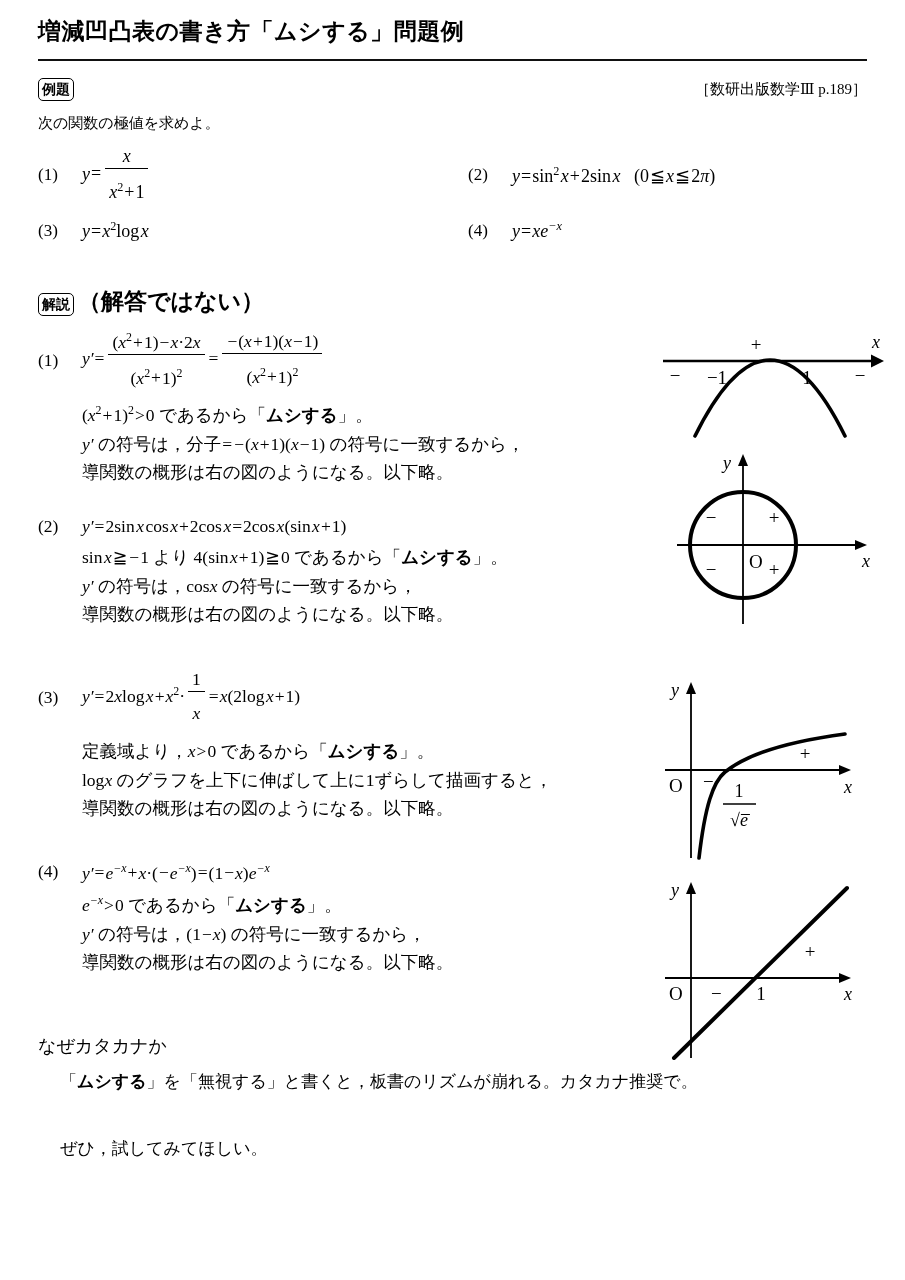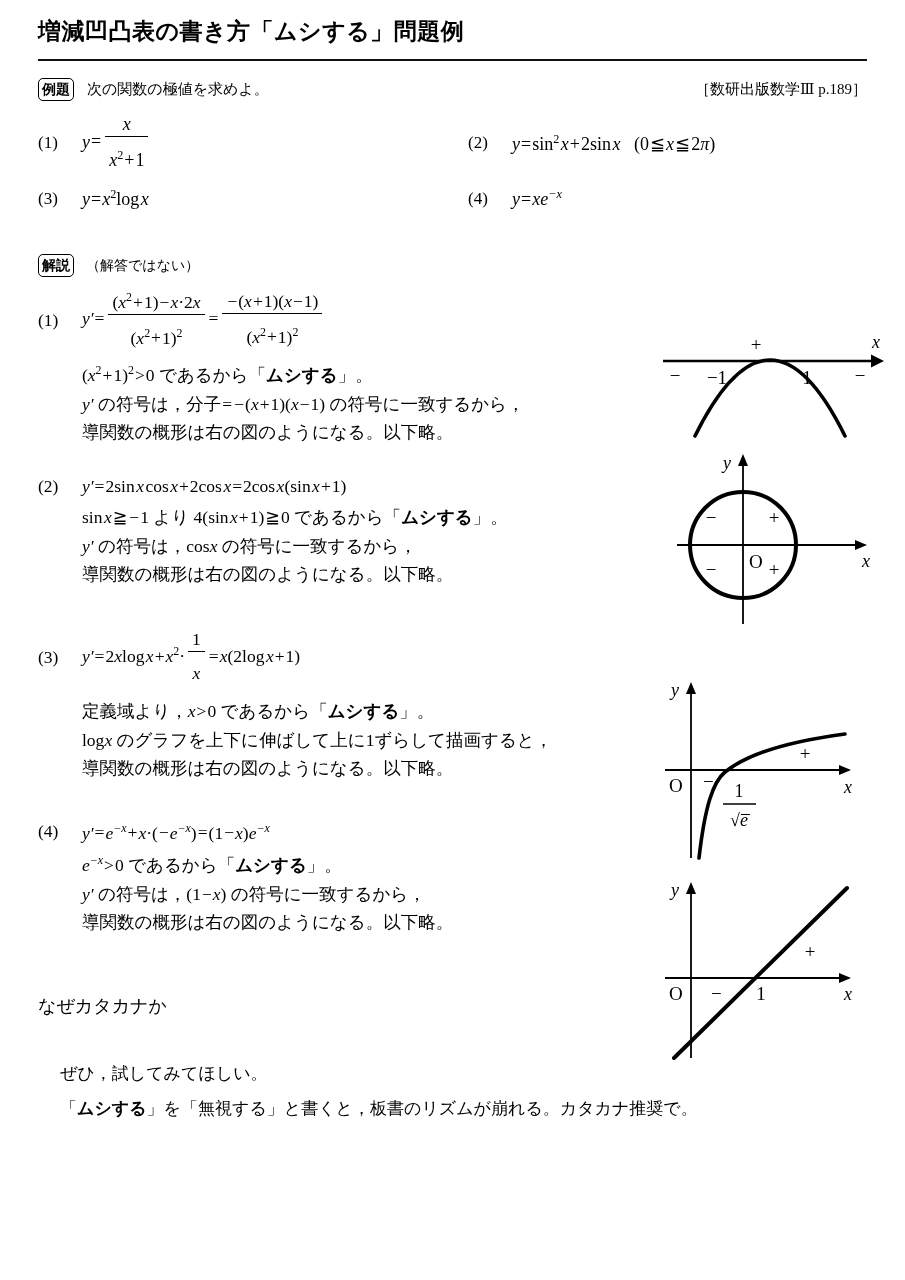--- a/index.html
+++ b/index.html
@@ -63,36 +63,36 @@
   .frac > .den { display: block; border-top: 1.3px solid #000; padding: 11px 4px 0 4px; }
 
   
   .prompt-line {
     margin-top: 17px;
     display: flex;
     align-items: baseline;
     justify-content: space-between;
     font-size: 17px;
   }
-  .prompt-left { display: flex; align-items: baseline; gap: 13px; }
+  .prompt-left { display: flex; align-items: baseline; gap: 13px; flex-direction: column; }
 
   
   .prob-grid {
     margin-top: 14px;
     display: grid;
     grid-template-columns: 430px 1fr;
     row-gap: 10px;
     font-size: 18px;
   }
   .prob { display: flex; align-items: center; min-height: 34px; }
   .prob-no { width: 44px; flex: none; font-size: 17px; }
 
   
-  .kaisetsu-head { margin-top: 38px; font-size: 18px; display: flex; align-items: baseline; gap: 12px; }
-  .kaisetsu-head .htxt { font-family: "DejaVu Sans", "Liberation Sans", sans-serif; font-weight: normal; font-size: 14px; }
+  .kaisetsu-head { margin-top: 38px; font-size: 18px; display: flex; align-items: baseline; gap: 4px; }
+  .kaisetsu-head .htxt { font-family: "DejaVu Sans", "Liberation Sans", sans-serif; font-weight: bold; font-size: 23px; }
 
   .sec { position: relative; font-size: 17.5px; }
   .sec .lead { display: flex; align-items: center; }
   .sec .lead .no { width: 44px; flex: none; }
   .sec .line { padding-left: 44px; line-height: 1.62; }
 
   
   .fig { position: absolute; }
   svg text { font-family: "Liberation Serif", "DejaVu Serif", serif; }
 
@@ -216,24 +216,24 @@
     <div class="line" style="margin-top:8px;">
       <span class="mi">e</span><sup class="ex">−x</sup><span class="op">&gt;</span><span class="mn">0</span> であるから「<span class="gothic">ムシする</span>」。
     </div>
     <div class="line">
       <span class="mi">y′</span> の符号は，<span class="mn">(1</span><span class="op">−</span><span class="mi">x</span><span class="mn">)</span> の符号に一致するから，
     </div>
     <div class="line">導関数の概形は右の図のようになる。以下略。</div>
   </div>
 
   <div class="why-head" style="margin-top:58px;">なぜカタカナか</div>
-  <div class="why-body" style="margin-top:44px;">ぜひ，試してみてほしい。</div>
   <div class="why-body" style="margin-top:12px;">
     <span>「</span><span class="gothic">ムシする</span><span>」を「無視する」と書くと，板書のリズムが崩れる。カタカナ推奨で。</span>
   </div>
+  <div class="why-body" style="margin-top:44px;">ぜひ，試してみてほしい。</div>
 
   <div class="fig" style="left:655px; top:318px;">
     <svg width="230" height="122" viewBox="0 0 230 122">
       <line x1="8" y1="43" x2="216" y2="43" stroke="#000" stroke-width="2.6"></line>
       <polygon points="216,36.5 229,43 216,49.5" fill="#000"></polygon>
       <path d="M 40 118 Q 115 -34 190 118" fill="none" stroke="#000" stroke-width="3.6" stroke-linecap="round"></path>
       <text x="217" y="30" font-size="18" font-style="italic">x</text>
       <text x="101" y="33" font-size="19" text-anchor="middle">+</text>
       <text x="20" y="64" font-size="19" text-anchor="middle">−</text>
       <text x="205" y="64" font-size="19" text-anchor="middle">−</text>

